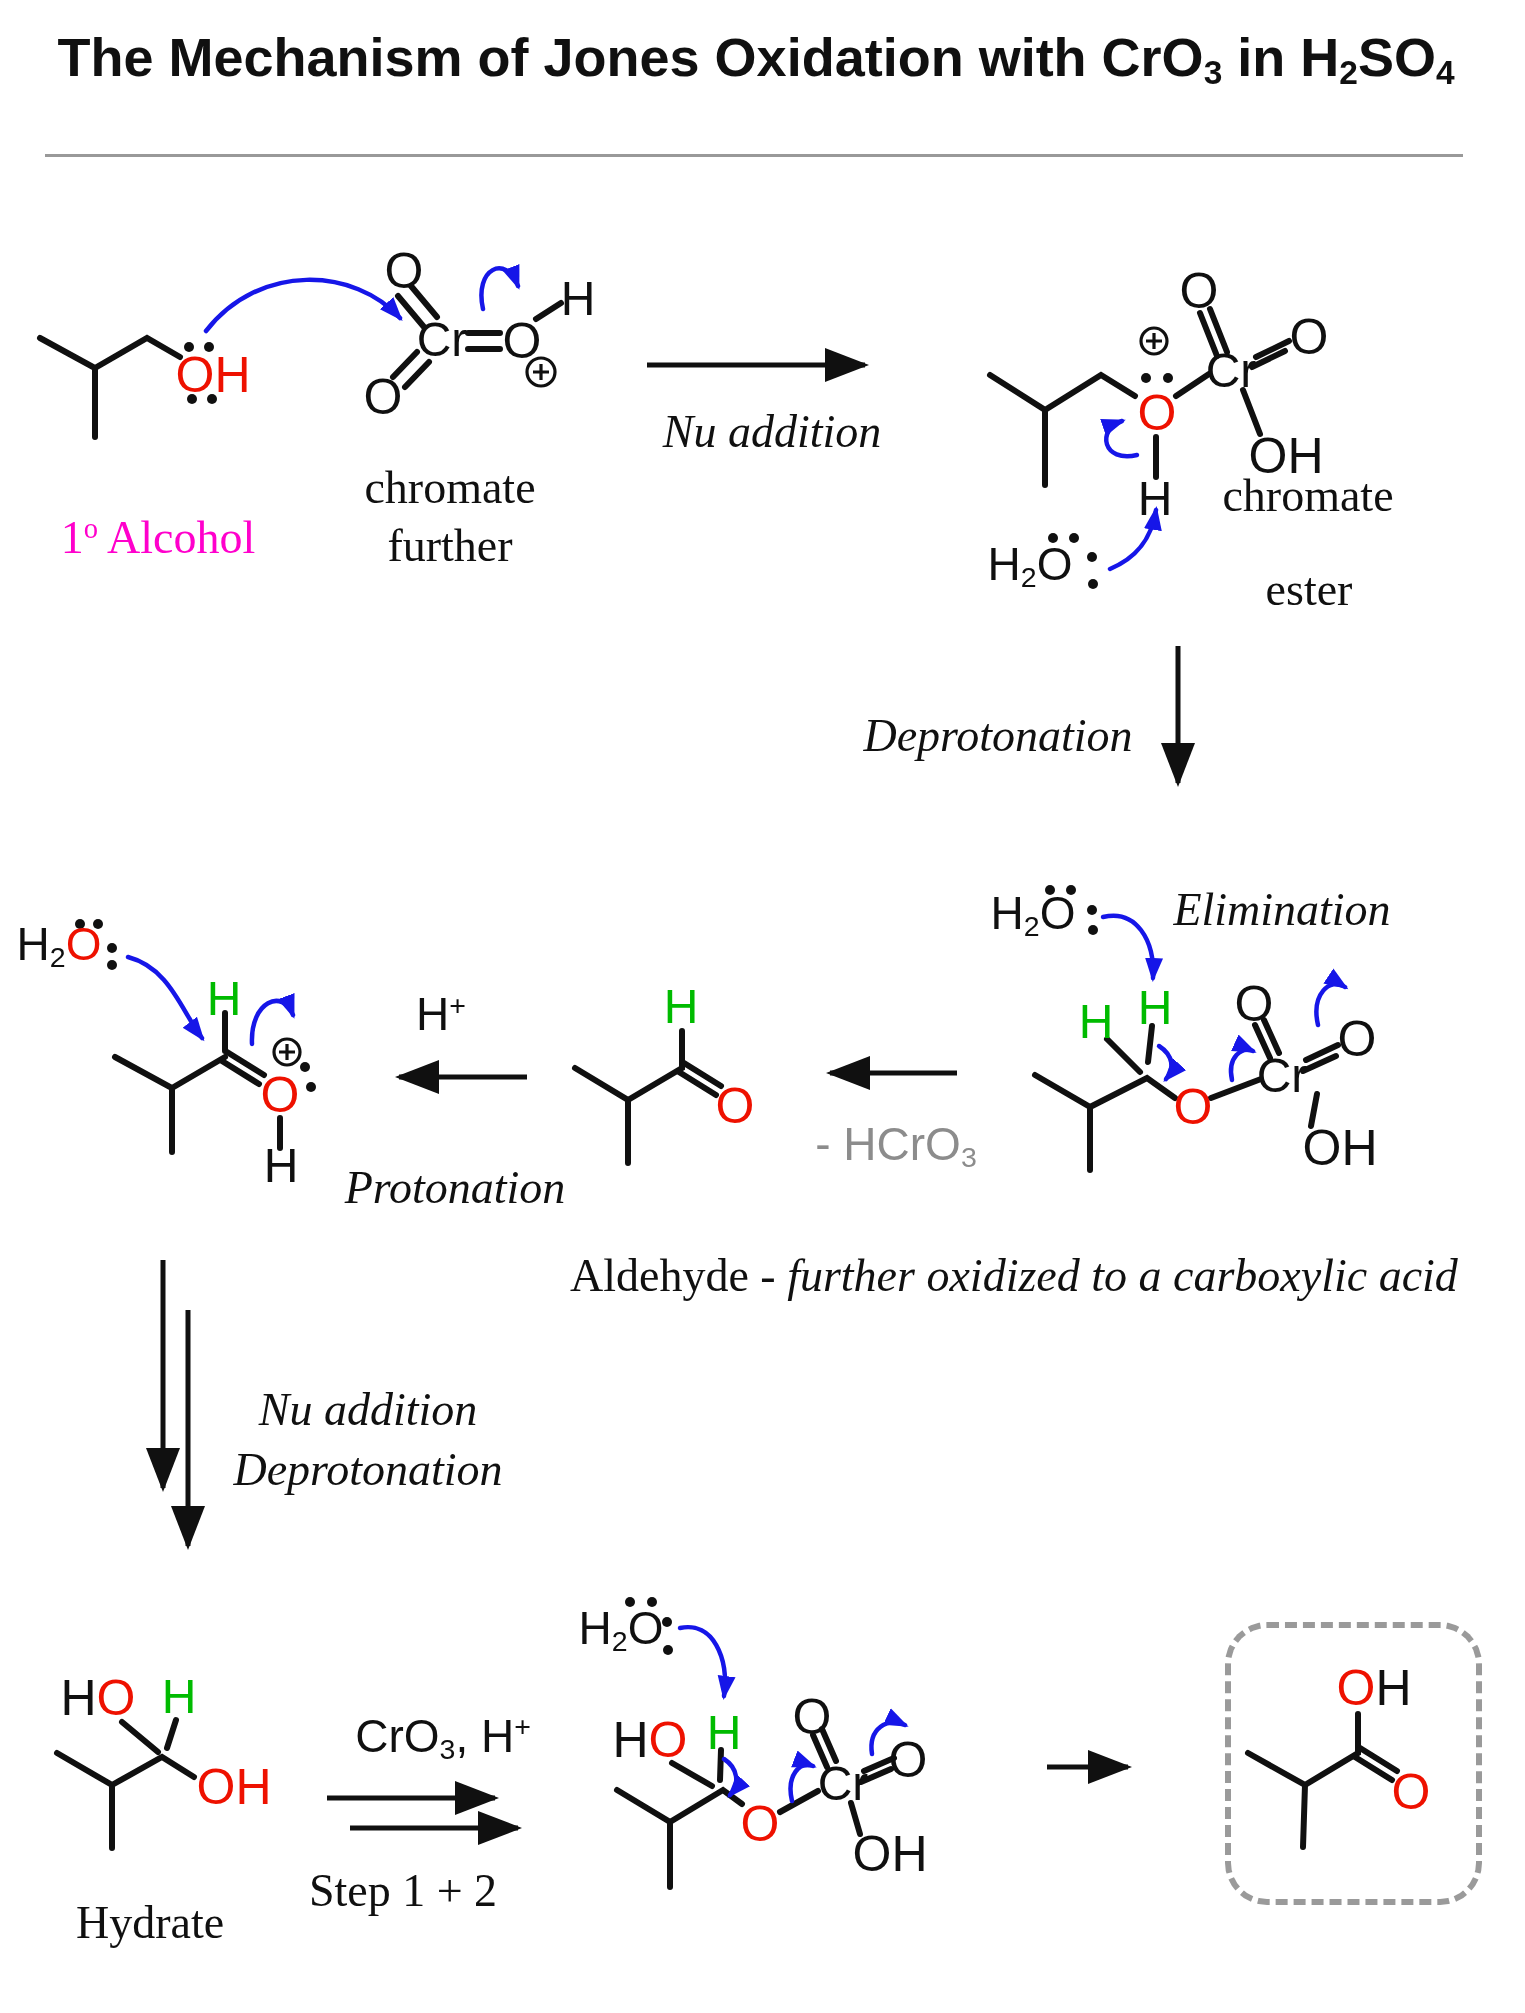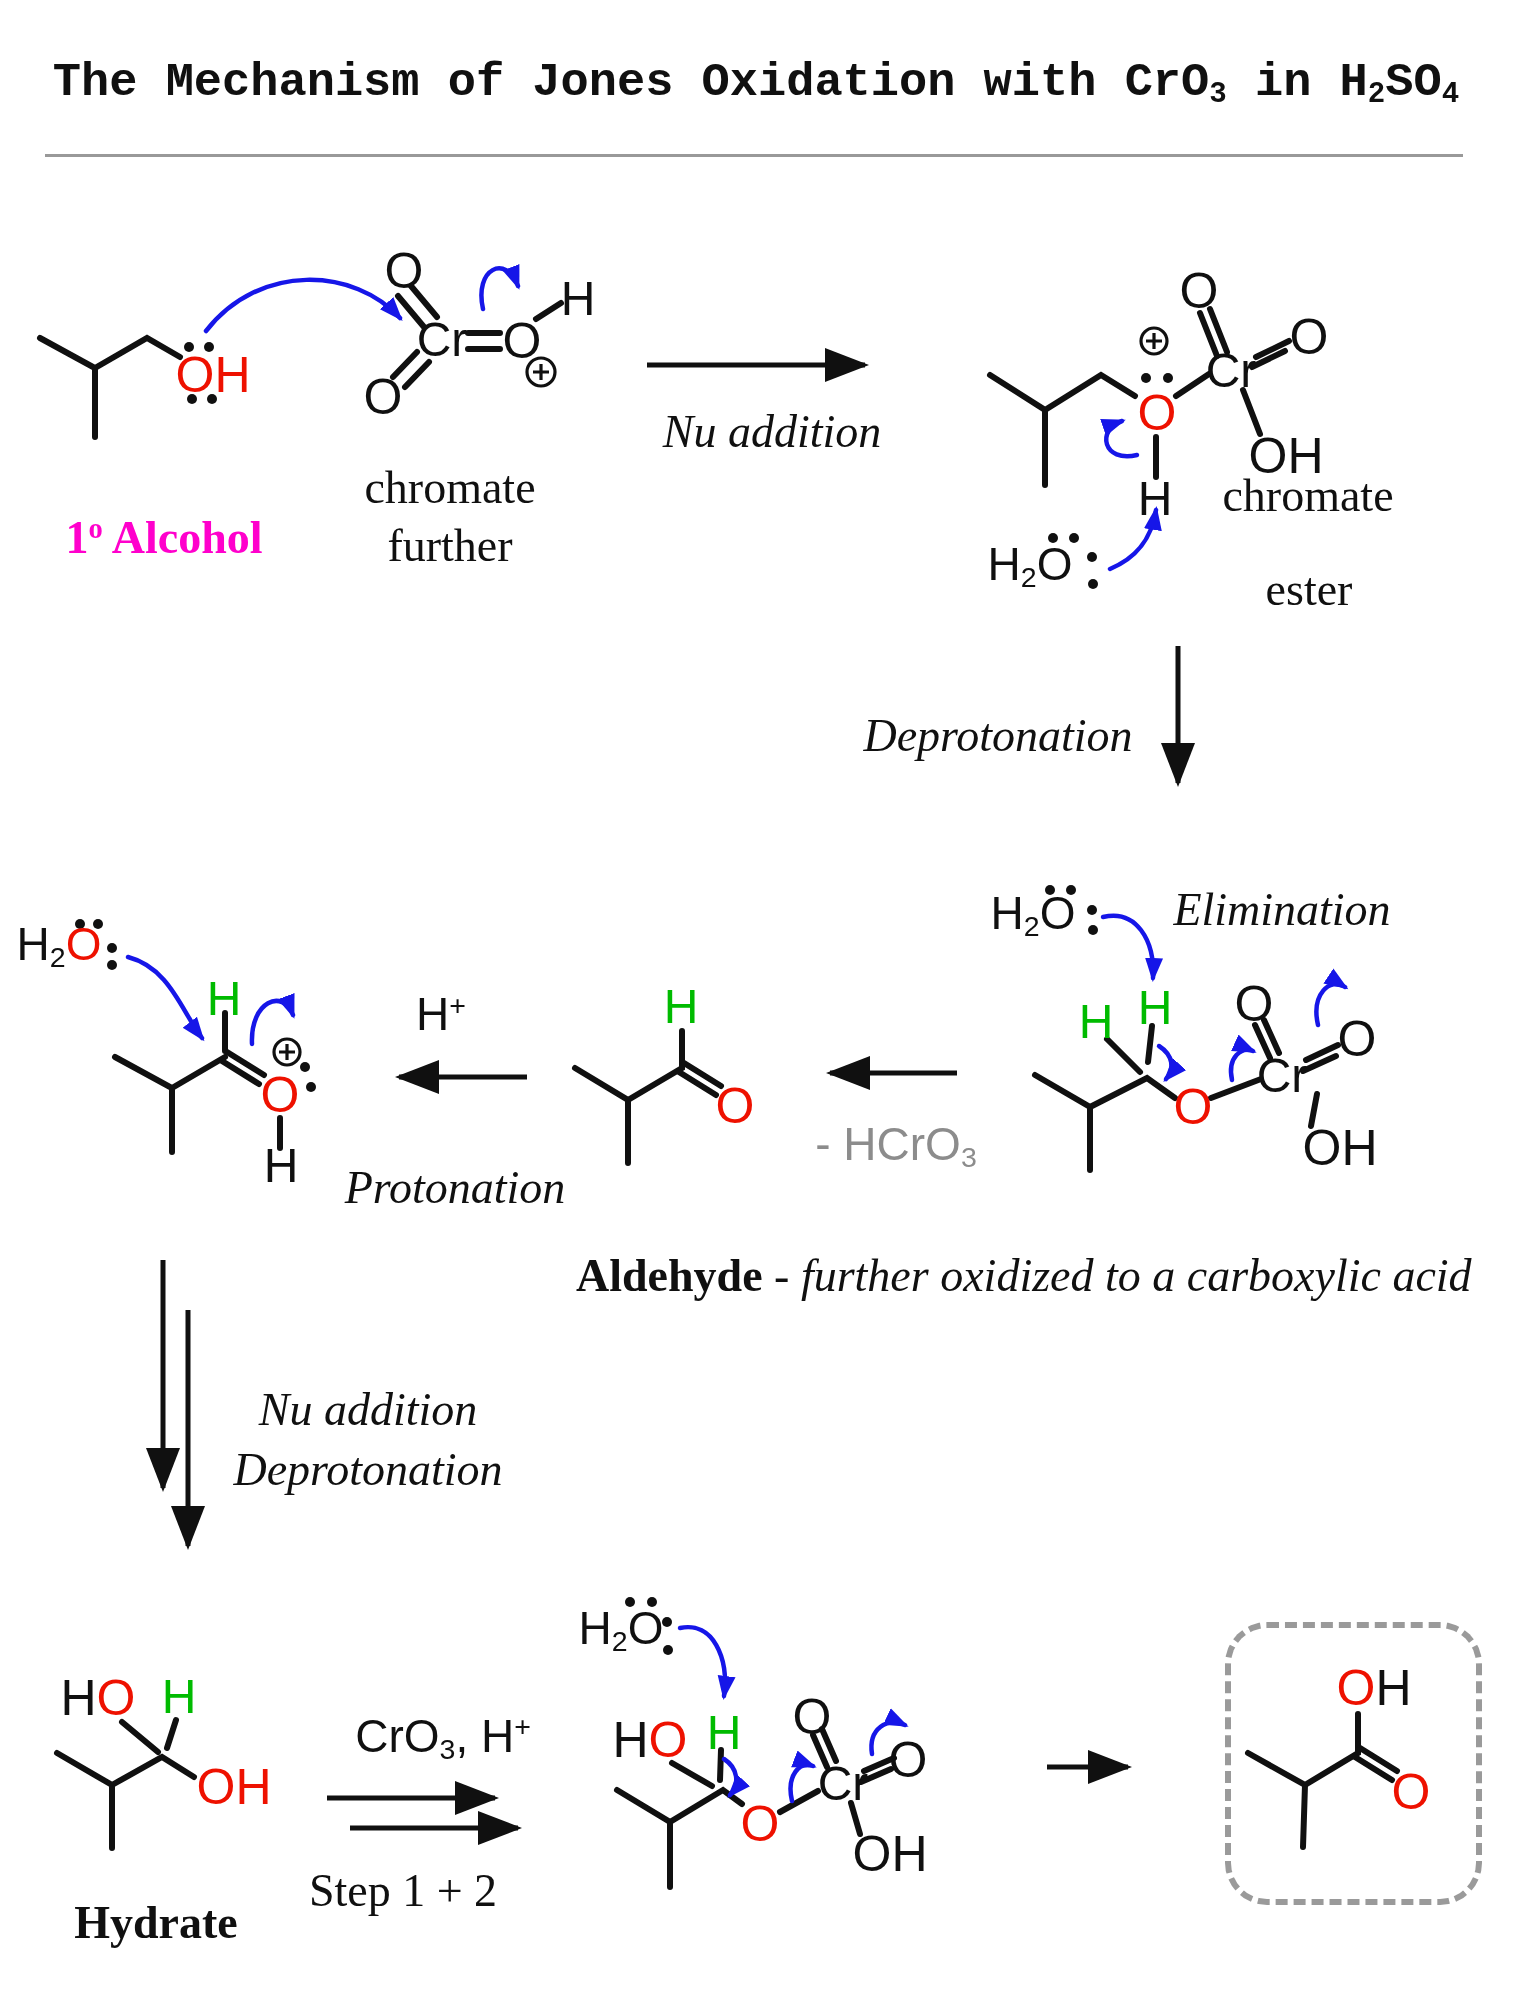--- a/index.html
+++ b/index.html
@@ -11,22 +11,22 @@
           font-family:"Liberation Sans","DejaVu Sans",sans-serif;}
   svg{position:absolute;left:0;top:0;}
   .lbl{position:absolute;transform:translate(-50%,-50%);white-space:nowrap;line-height:1;color:var(--ink);}
   .atom{font-size:50px;}
   .cr{font-size:48px;}
   .hat{font-size:48px;}
   .red{color:var(--red);} .green{color:var(--green);} .grayt{color:var(--gray);}
   .magenta{color:var(--magenta);}
   .serif{font-family:"Liberation Serif","DejaVu Serif",serif;font-size:46px;}
   .it{font-style:italic;}
-  .b{font-weight:bold;margin-left:6px;}
-  .title{font-family:Liberation Mono, monospace;font-size:47px;font-weight:bold;margin-top:24px;}
+  .b{font-weight:normal;}
+  .title{font-family:Liberation Sans, sans-serif;font-size:54px;font-weight:bold;}
   .sub{font-size:0.62em;vertical-align:-0.25em;}
   .sup{font-size:0.62em;vertical-align:0.55em;}
   .h2o{font-size:46px;}
   .rule{position:absolute;left:45px;top:154px;width:1418px;height:3px;background:var(--rule);}
   .dashbox{position:absolute;left:1225px;top:1622px;width:245px;height:271px;
            border:6px dashed #9a9a9a;border-radius:42px;}
   .bond{stroke:var(--ink);stroke-width:6;stroke-linecap:round;fill:none;}
   .rarr{stroke:var(--ink);stroke-width:5;fill:none;}
   .barr{stroke:var(--blue);stroke-width:4.5;fill:none;stroke-linecap:round;}
   .chg{stroke:var(--ink);stroke-width:3.2;fill:none;}

